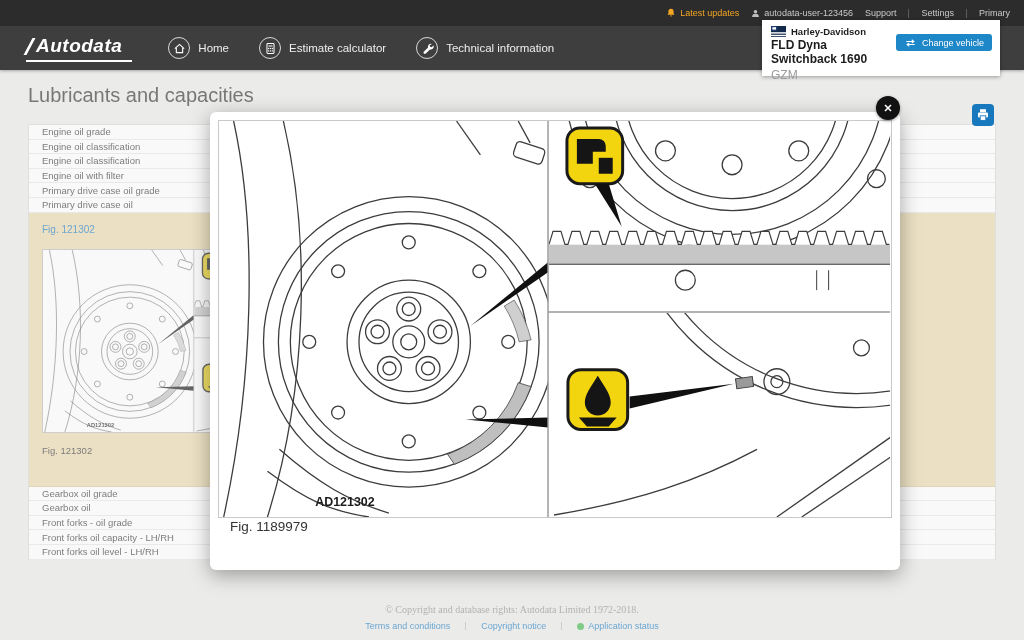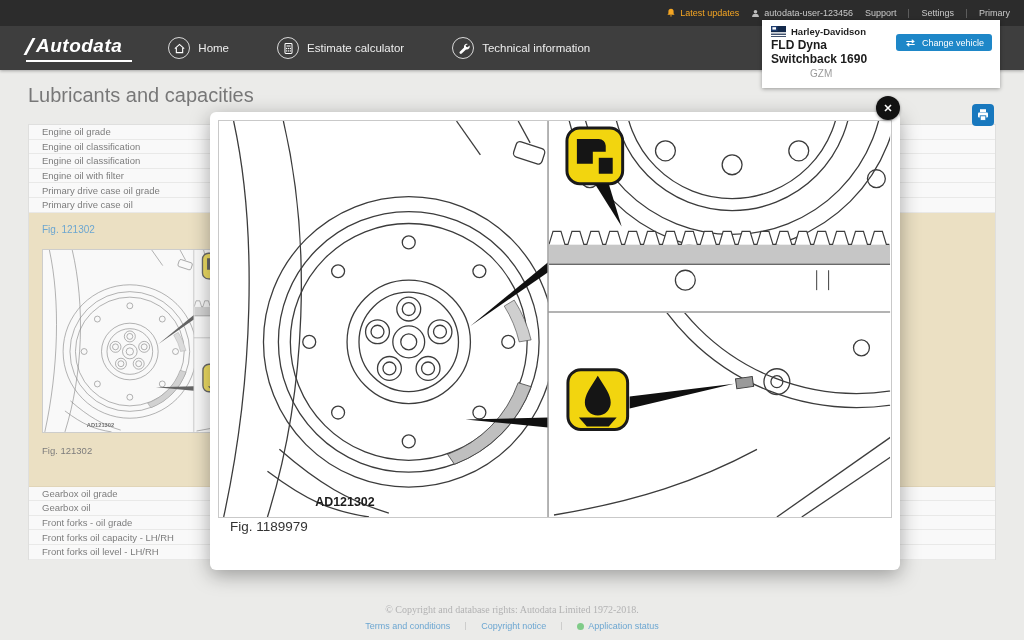--- a/index.html
+++ b/index.html
@@ -10,29 +10,29 @@
   .topstrip { height:18px; background:#2c2c2c; display:flex; justify-content:flex-end; align-items:center; gap:12px; padding:13px 14px; font-size:9px; color:#c9c9c9; position:relative; z-index:85;}
   .topstrip .item { display:flex; align-items:center; gap:4px; cursor:pointer; }
   .topstrip .latest { color:#f5a623; }
   .vsep { width:1px; height:9px; background:#5c5c5c; }
 
   
   .mainheader { height:44px; background:#3e3e3e; display:flex; align-items:center; padding:0 26px; gap:36px; position:relative; z-index:80; box-shadow:0 1px 3px rgba(0,0,0,.3); }
   .logo { display:flex; align-items:flex-end; gap:5px; color:#fff; border-bottom:2px solid #fff; padding:2px 10px 5px 2px; cursor:pointer; }
   .logo-slash { width:3px; height:17px; background:#fff; transform:skewX(-28deg); }
   .logo-text { font-size:19px; font-style:italic; font-weight:bold; letter-spacing:.5px; line-height:1; }
-  .nav { display:flex; align-items:center; gap:48px; }
+  .nav { display:flex; align-items:center; gap:30px; }
   .nav-item { display:flex; align-items:center; gap:8px; color:#eee; font-size:11.5px; cursor:pointer; }
   .nav-icon { width:22px; height:22px; border:1.4px solid #d9d9d9; border-radius:50%; display:flex; align-items:center; justify-content:center; flex:0 0 auto; }
 
   
-  .vehicle { position:absolute; top:20px; right:24px; width:238px; height:68px; background:#fff; box-shadow:0 1px 4px rgba(0,0,0,.35); z-index:90; padding:6px 8px 4px 9px; display:flex; justify-content:space-between; }
+  .vehicle { position:absolute; top:20px; right:24px; width:238px; height:56px; background:#fff; box-shadow:0 1px 4px rgba(0,0,0,.35); z-index:90; padding:6px 8px 4px 9px; display:flex; justify-content:space-between; }
   .v-make-row { display:flex; align-items:center; gap:5px; font-size:9.5px; font-weight:bold; color:#1d1d1d; }
   .v-model { font-size:12px; font-weight:bold; color:#1d1d1d; margin-top:1px; }
-  .v-code { font-size:10px; color:#9a9a9a; margin-top:2px;margin-left:39px; }
+  .v-code { font-size:12px; color:#9a9a9a; margin-top:2px; }
   .change-btn { background:#1e87c8; color:#fff; font-size:9px; height:17px; padding:0 8px; border:none; border-radius:3px; display:flex; align-items:center; gap:5px; align-self:flex-start; margin-top:8px; cursor:pointer; white-space:nowrap; }
 
   
   .page-title { position:absolute; left:28px; top:84px; font-size:20px; color:#2e2e2e; z-index:5; }
   .card { position:absolute; left:28px; right:28px; top:124px; height:436px; background:#fff; border:1px solid #d5d5d3; z-index:5; }
   .row { height:14.6px; border-bottom:1px solid #e6e6e4; font-size:9.5px; color:#333; display:flex; align-items:center; padding-left:13px; }
 
   .fig-section { position:relative; background:#e9d7a9; border-bottom:1px solid #d9c697; height:274px; }
   .fig-link { position:absolute; left:13px; top:11px; font-size:10px; color:#1878be; cursor:pointer; }
   .thumb { position:absolute; left:13px; top:36px; width:310px; height:184px; background:#fff; border:1px solid #b9b9b7; cursor:pointer; }

